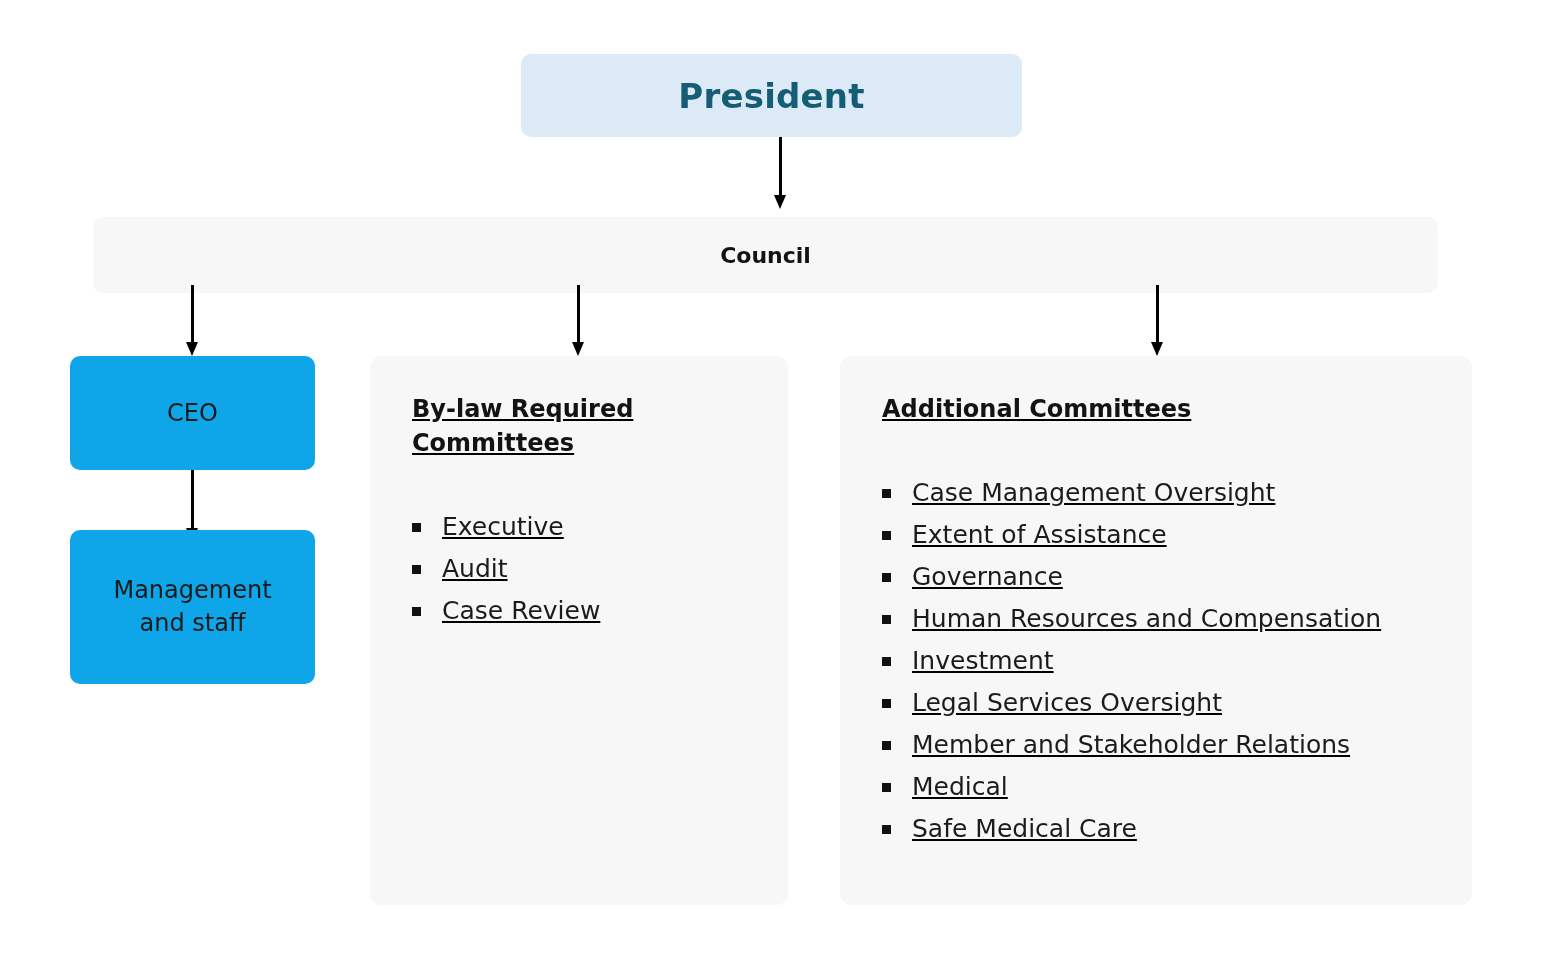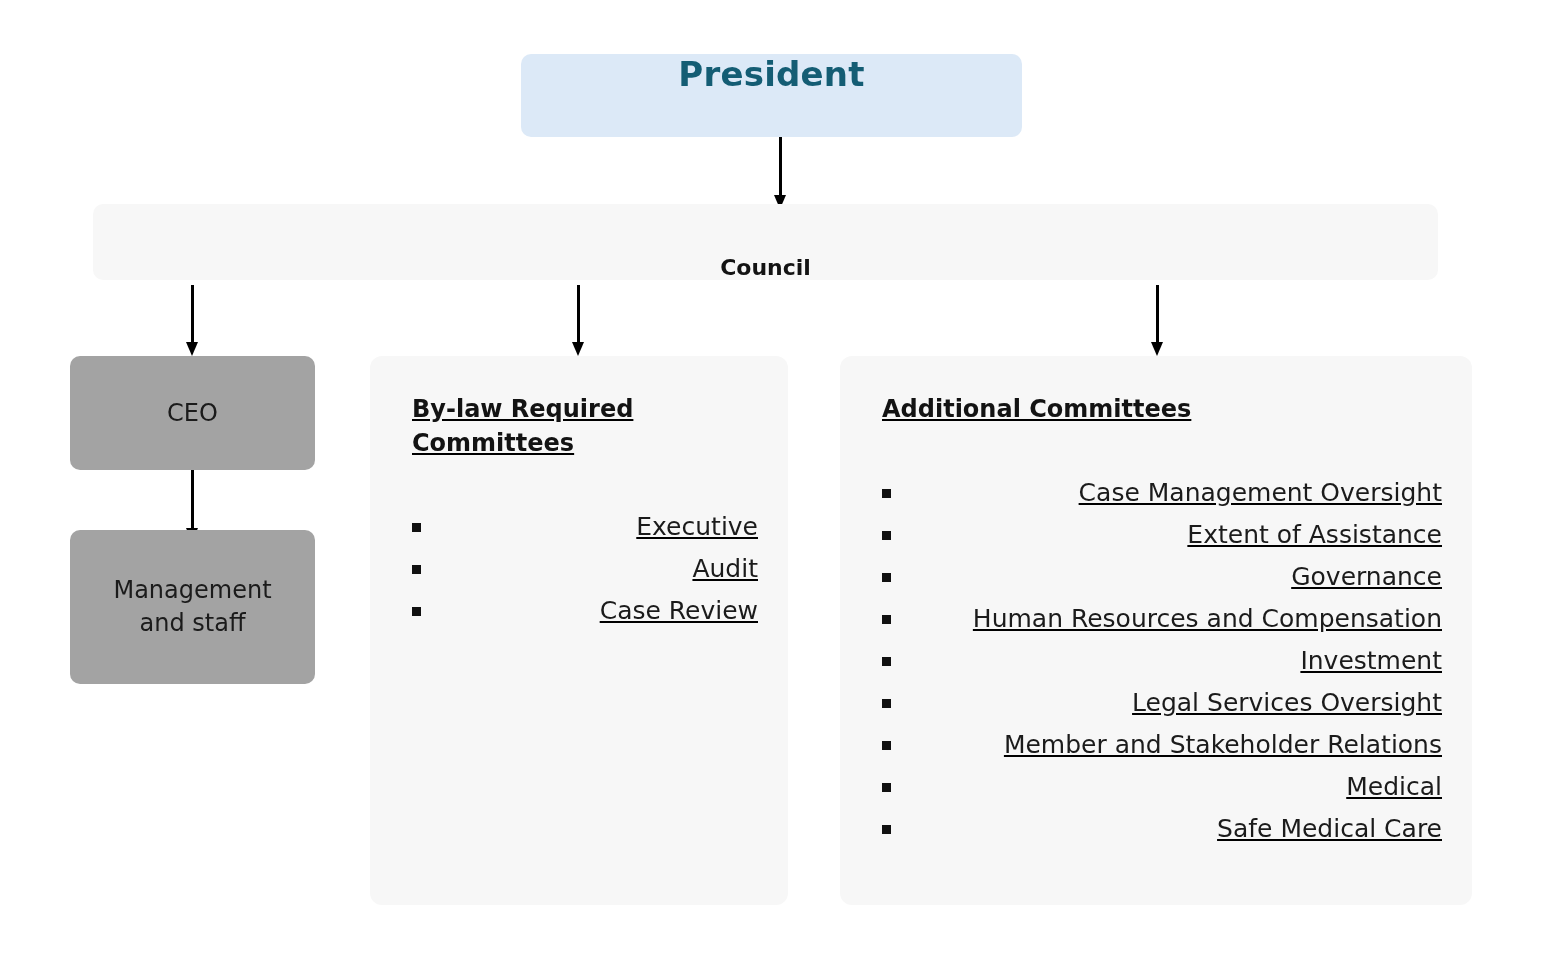--- a/index.html
+++ b/index.html
@@ -24,53 +24,53 @@
   
   #president-box {
     position: absolute;
     left: 521px;
     top: 54px;
     width: 501px;
     height: 83px;
     background: #dce9f7;
     border-radius: 10px;
     display: flex;
-    align-items: flex-start;
+    align-items: center;
     justify-content: center;
   }
   #president-box .label {
     font-size: 34px;
     font-weight: bold;
     color: #145d74;
     letter-spacing: 0.2px;
   }
 
   
   #council-bar {
     position: absolute;
     left: 93px;
-    top: 204px;
+    top: 217px;
     width: 1345px;
     height: 76px;
     background: #f7f7f7;
     border-radius: 10px;
     display: flex;
-    align-items: flex-end;
+    align-items: center;
     justify-content: center;
   }
   #council-bar .label {
     font-size: 22px;
     font-weight: bold;
     color: #131313;
   }
 
   
   .node-box {
     position: absolute;
-    background: #a3a3a3;
+    background: #0ea5e9;
     border-radius: 10px;
     display: flex;
     align-items: center;
     justify-content: center;
     text-align: center;
   }
   .node-box .label {
     font-size: 24px;
     color: #1b1b1b;
     line-height: 1.36;
@@ -122,21 +122,20 @@
     margin: 0;
     padding: 0;
   }
   .committee-list li {
     position: relative;
     padding-left: 30px;
     font-size: 25px;
     color: #1b1b1b;
     line-height: 1.68;
     white-space: nowrap;
-    text-align: right;
   }
   .committee-list li .bullet {
     position: absolute;
     left: 0;
     top: 17px;
     width: 9px;
     height: 9px;
     background: #111111;
   }
 

